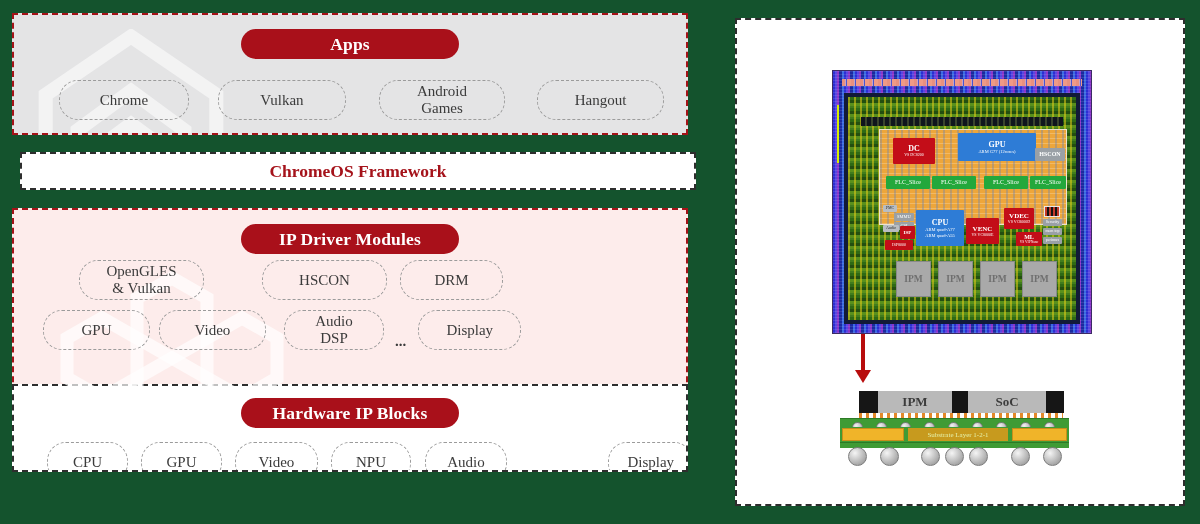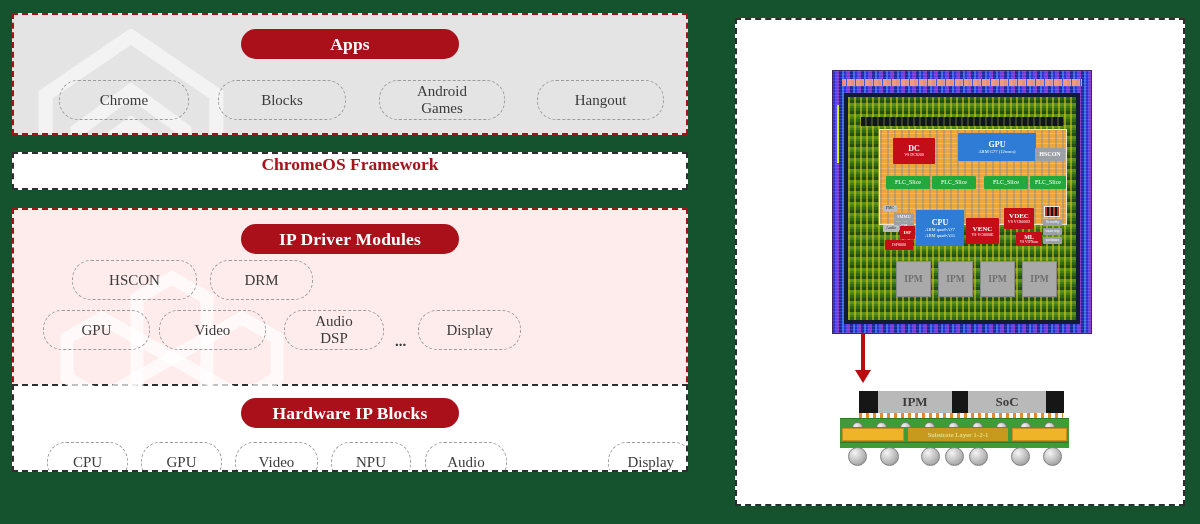--- a/index.html
+++ b/index.html
@@ -2,21 +2,21 @@
 <html><head>
 <meta charset="utf-8">
 <style>
   html,body{margin:0;padding:0;background:#4d6047;}
   .canvas{position:relative;width:1200px;height:524px;background:#14532d;overflow:hidden;
           font-family:Liberation Serif, serif;}
   
   .layerbox{position:absolute;left:12px;width:676px;box-sizing:border-box;overflow:hidden;}
   .box-apps{top:13px;height:122px;background:#e4e4e5;border:2px dashed #a41318;}
   .box-framework{top:152px;height:38px;background:#ffffff;border:2px dashed #2e2e2e;
-                 display:flex;justify-content:center;}
+                 display:flex;align-items:center;justify-content:center;margin-left:8px;}
   .box-drivers{top:208px;height:194px;background:#fdeceb;border:2px dashed #a41318;}
   .box-hw{top:384px;height:88px;background:#ffffff;border:2px dashed #2e2e2e;}
   .titlepill{position:absolute;left:50%;transform:translateX(-50%);width:218px;height:30px;
              background:#a9101a;border-radius:16px;display:flex;align-items:center;justify-content:center;
              color:#ffffff;font-weight:bold;font-size:17.5px;letter-spacing:.2px;z-index:3;}
   .framework-label{color:#a5131b;font-weight:bold;font-size:17.5px;}
   .pillrow{position:absolute;left:0;right:12px;display:flex;align-items:flex-start;z-index:3;}
   .tag{box-sizing:border-box;height:40px;border:1.5px dashed #9b9b9b;border-radius:19px;
        display:flex;align-items:center;justify-content:center;text-align:center;
        color:#3b3b3b;font-size:15px;line-height:1.12;white-space:pre-line;flex:0 0 auto;}
@@ -87,21 +87,21 @@
         <path d="M48,160 L48,108 L105,66 L162,108 L162,160"></path>
         <path d="M90,150 L90,160 M120,150 L120,160"></path>
       </g>
       <path d="M105,92 L140,118 L105,144 L70,118 Z" fill="#ffffff" fill-opacity="0.55"></path>
     </svg>
     <div class="titlepill" style="top:14px;">
       <span>Apps</span>
     </div>
     <div class="pillrow" style="top:65px;">
       <div class="tag" style="margin-left:45px;width:130px;"><span>Chrome</span></div>
-      <div class="tag" style="margin-left:29px;width:128px;"><span>Blocks</span></div>
+      <div class="tag" style="margin-left:29px;width:128px;"><span>Vulkan</span></div>
       <div class="tag" style="margin-left:33px;width:126px;"><span>Android
 Games</span></div>
       <div class="tag" style="margin-left:32px;width:127px;"><span>Hangout</span></div>
     </div>
   </div>
 
   <div class="layerbox box-framework">
     <span class="framework-label">ChromeOS Framework</span>
   </div>
 
@@ -113,20 +113,22 @@
         <path d="M80,60 L115,80 L115,120 L80,140 L45,120 L45,80 Z"></path>
         <path d="M150,100 L185,120 L185,160 L150,180 L115,160 L115,120 Z"></path>
         <path d="M80,140 L115,160 L115,200 L80,220 L45,200 L45,160 Z"></path>
         <path d="M150,180 L185,200 L185,240 L150,260 L115,240 L115,200 Z"></path>
       </g>
     </svg>
     <div class="titlepill" style="top:14px;">
       <span>IP Driver Modules</span>
     </div>
     <div class="pillrow" style="top:50px;">
+      <div class="tag" style="margin-left:65px;width:125px;"><span>OpenGLES
+&amp; Vulkan</span></div>
       <div class="tag" style="margin-left:58px;width:125px;"><span>HSCON</span></div>
       <div class="tag" style="margin-left:13px;width:103px;"><span>DRM</span></div>
     </div>
     <div class="pillrow" style="top:100px;">
       <div class="tag" style="margin-left:29px;width:107px;"><span>GPU</span></div>
       <div class="tag" style="margin-left:9px;width:107px;"><span>Video</span></div>
       <div class="tag" style="margin-left:18px;width:100px;"><span>Audio
 DSP</span></div>
       <div class="dots" style="margin-left:11px;">...</div>
       <div class="tag" style="margin-left:12px;width:103px;"><span>Display</span></div>

